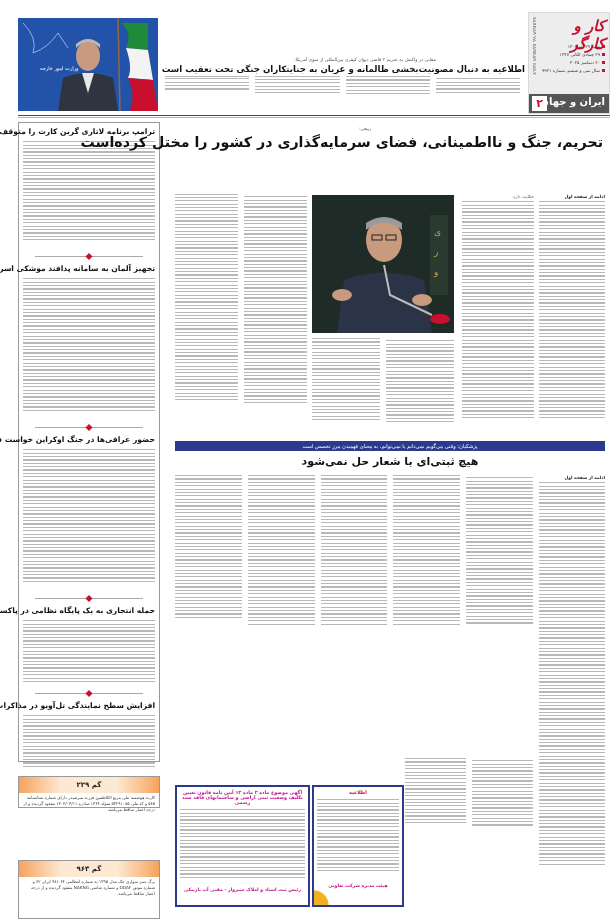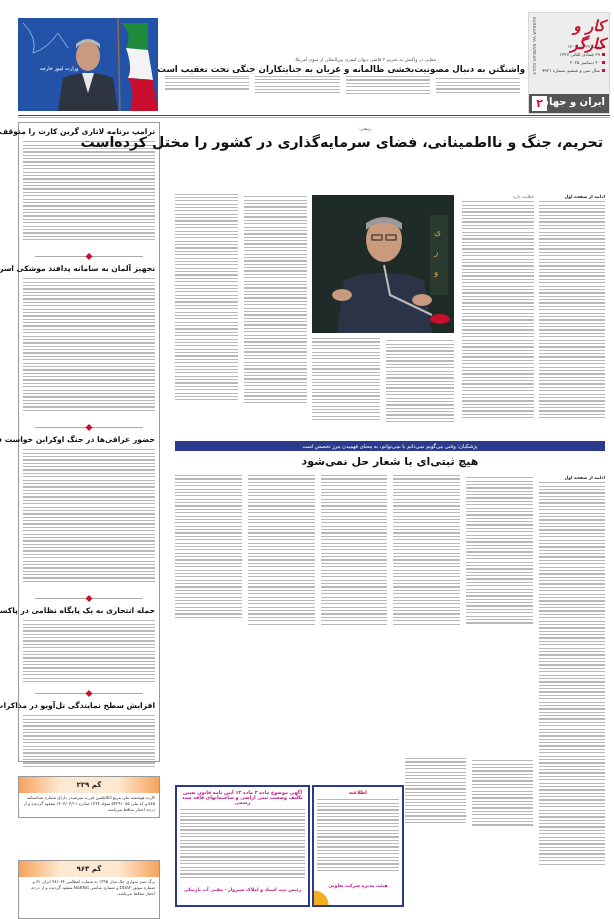--- a/index.html
+++ b/index.html
@@ -76,21 +76,21 @@
     <path d="M108 30 Q115 50 110 60 L135 62 L130 32 Z" fill="#f3f3f3"></path>
     <path d="M110 60 Q118 75 112 93 L140 93 L135 62 Z" fill="#c8102e"></path>
     <ellipse cx="70" cy="38" rx="12" ry="15" fill="#c99a80"></ellipse>
     <path d="M58 30 Q70 18 82 30 L82 26 Q70 16 58 26 Z" fill="#b8b8b8"></path>
     <path d="M40 93 L45 60 Q70 50 95 60 L100 93 Z" fill="#2e3440"></path>
     <path d="M64 55 L70 75 L76 55 Z" fill="#e8e8e8"></path>
     <text x="22" y="52" font-size="5" fill="#fff" font-family="DejaVu Sans, sans-serif">وزارت امور خارجه</text>
   </svg>
 </div>
 <div id="top-kicker" class="abs">مقابی در واکنش به تحریم ۲ قاضی دیوان کیفری بین‌المللی از سوی آمریکا:</div>
-<div id="top-headline" class="abs">واشنگتن به دنبال مصونیت‌بخشی ظالمانه و عریان به جنایتکاران جنگی تحت تعقیب است</div>
+<div id="top-headline" class="abs">اطلاعیه به دنبال مصونیت‌بخشی ظالمانه و عریان به جنایتکاران جنگی تحت تعقیب است</div>
 <div class="abs filler" style="left:165px; top:76px; width:355px; height:30px; column-count:4; column-gap:6px;">
   <span class="ln"></span>
     <span class="ln"></span>
     <span class="ln"></span>
     <span class="ln"></span>
     <span class="ln"></span>
   <span class="ln"></span>
     <span class="ln"></span>
     <span class="ln"></span>
     <span class="ln"></span>
@@ -271,21 +271,21 @@
         <span class="ln"></span>
         <span class="ln"></span>
         <span class="ln"></span>
         <span class="ln"></span>
         <span class="ln"></span>
         <span class="ln"></span>
     </div>
   </div>
 </div>
 
-<div class="abs ad-kilo" style="top:776px; height:42px;">
+<div class="abs ad-kilo" style="top:776px; height:32px;">
   <div class="ad-kilo-head">گم ۲۲۹</div>
   <div class="rtl" style="font-size:4.2px; line-height:6px; padding:2px 4px; color:#333;">کارت هوشمند ملی مربع الکاظمین فرزند میرصیدر دارای شماره شناسنامه ۵۶۵ و کد ملی ۵۳۲۹۱۰۸۵ متولد ۱۳۶۴ صادره ۱۴۰۴/۰۳/۱۱ مفقود گردیده و از درجه اعتبار ساقط می‌باشد.</div>
 </div>
 <div class="abs ad-kilo" style="top:860px; height:59px;">
   <div class="ad-kilo-head">گم ۹۶۳</div>
   <div class="rtl" style="font-size:4.2px; line-height:6px; padding:2px 4px; color:#333;">برگ سبز سواری جک مدل ۱۳۹۵ به شماره انتظامی ۶۴-۹۸۱ ایران ۶۲ و شماره موتور DDAF و شماره شاسی NAKNG مفقود گردیده و از درجه اعتبار ساقط می‌باشد.</div>
 </div>
 
 <div id="main-kicker" class="abs">ربیعی:</div>
 <div id="main-headline" class="abs">تحریم، جنگ و نااطمینانی، فضای سرمایه‌گذاری در کشور را مختل کرده‌است</div>

